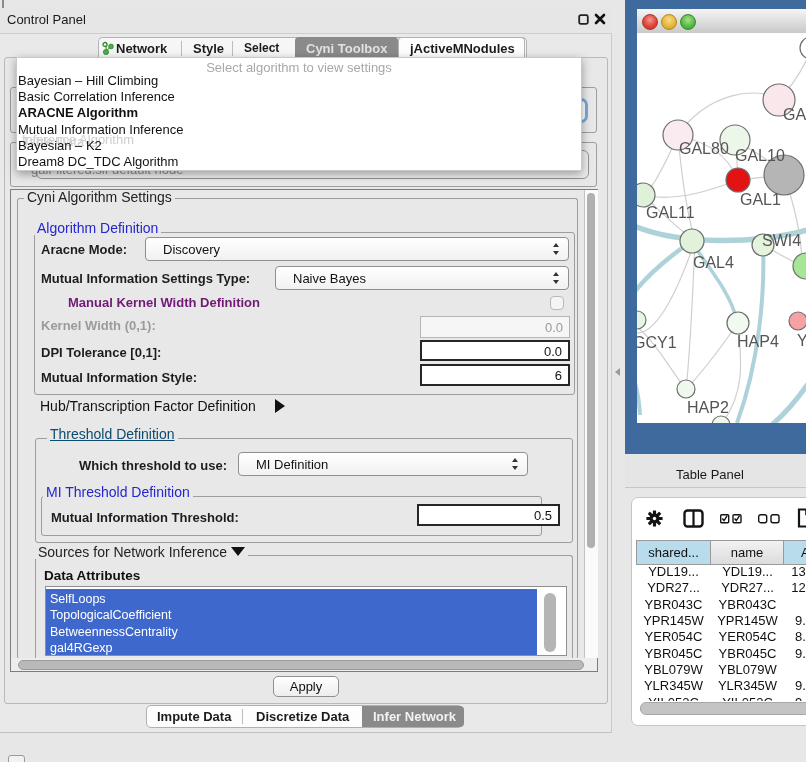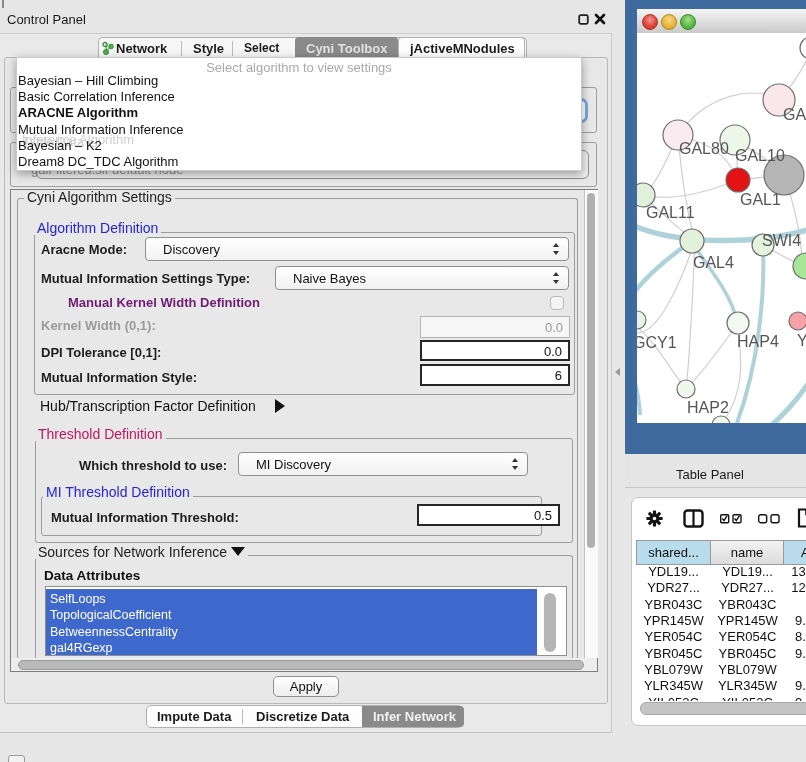--- a/index.html
+++ b/index.html
@@ -97,25 +97,25 @@
 
 <div class="lbl" style="left:41px;top:370px;">Mutual Information Style:</div>
 <div class="tin" style="left:420px;top:364px;width:150px;height:22px;box-sizing:border-box;">
     <span>6</span>
   </div>
 
 <div class="abs" style="left:40px;top:398px;font-size:14px;color:#111;">Hub/Transcription Factor Definition</div>
 <div class="abs" style="left:275px;top:399px;width:0;height:0;border-top:7px solid transparent;border-bottom:7px solid transparent;border-left:10px solid #111;"></div>
 
 <div class="fset" style="left:35px;top:438px;width:536px;height:103px;"></div>
-<div class="abs fsleg" style="left:35px;top:427px;color:#be185d;">Threshold Definition</div>
+<div class="abs fsleg" style="left:47px;top:427px;color:#0c4a6e;text-decoration:underline;">Threshold Definition</div>
 
 <div class="lbl" style="left:79px;top:458px;">Which threshold to use:</div>
 <div class="combo" style="left:238px;top:452px;width:290px;height:24px;">
-    <span class="ctext">MI Discovery</span>
+    <span class="ctext">MI Definition</span>
     <span class="spin"></span>
   </div>
 
 <div class="fset" style="left:41px;top:496px;width:499px;height:38px;"></div>
 <div class="abs fsleg" style="left:43px;top:485px;color:#2525cf;">MI Threshold Definition</div>
 <div class="lbl" style="left:51px;top:510px;">Mutual Information Threshold:</div>
 <div class="tin" style="left:417px;top:504px;width:143px;height:22px;box-sizing:border-box;">
     <span>0.5</span>
   </div>
 

